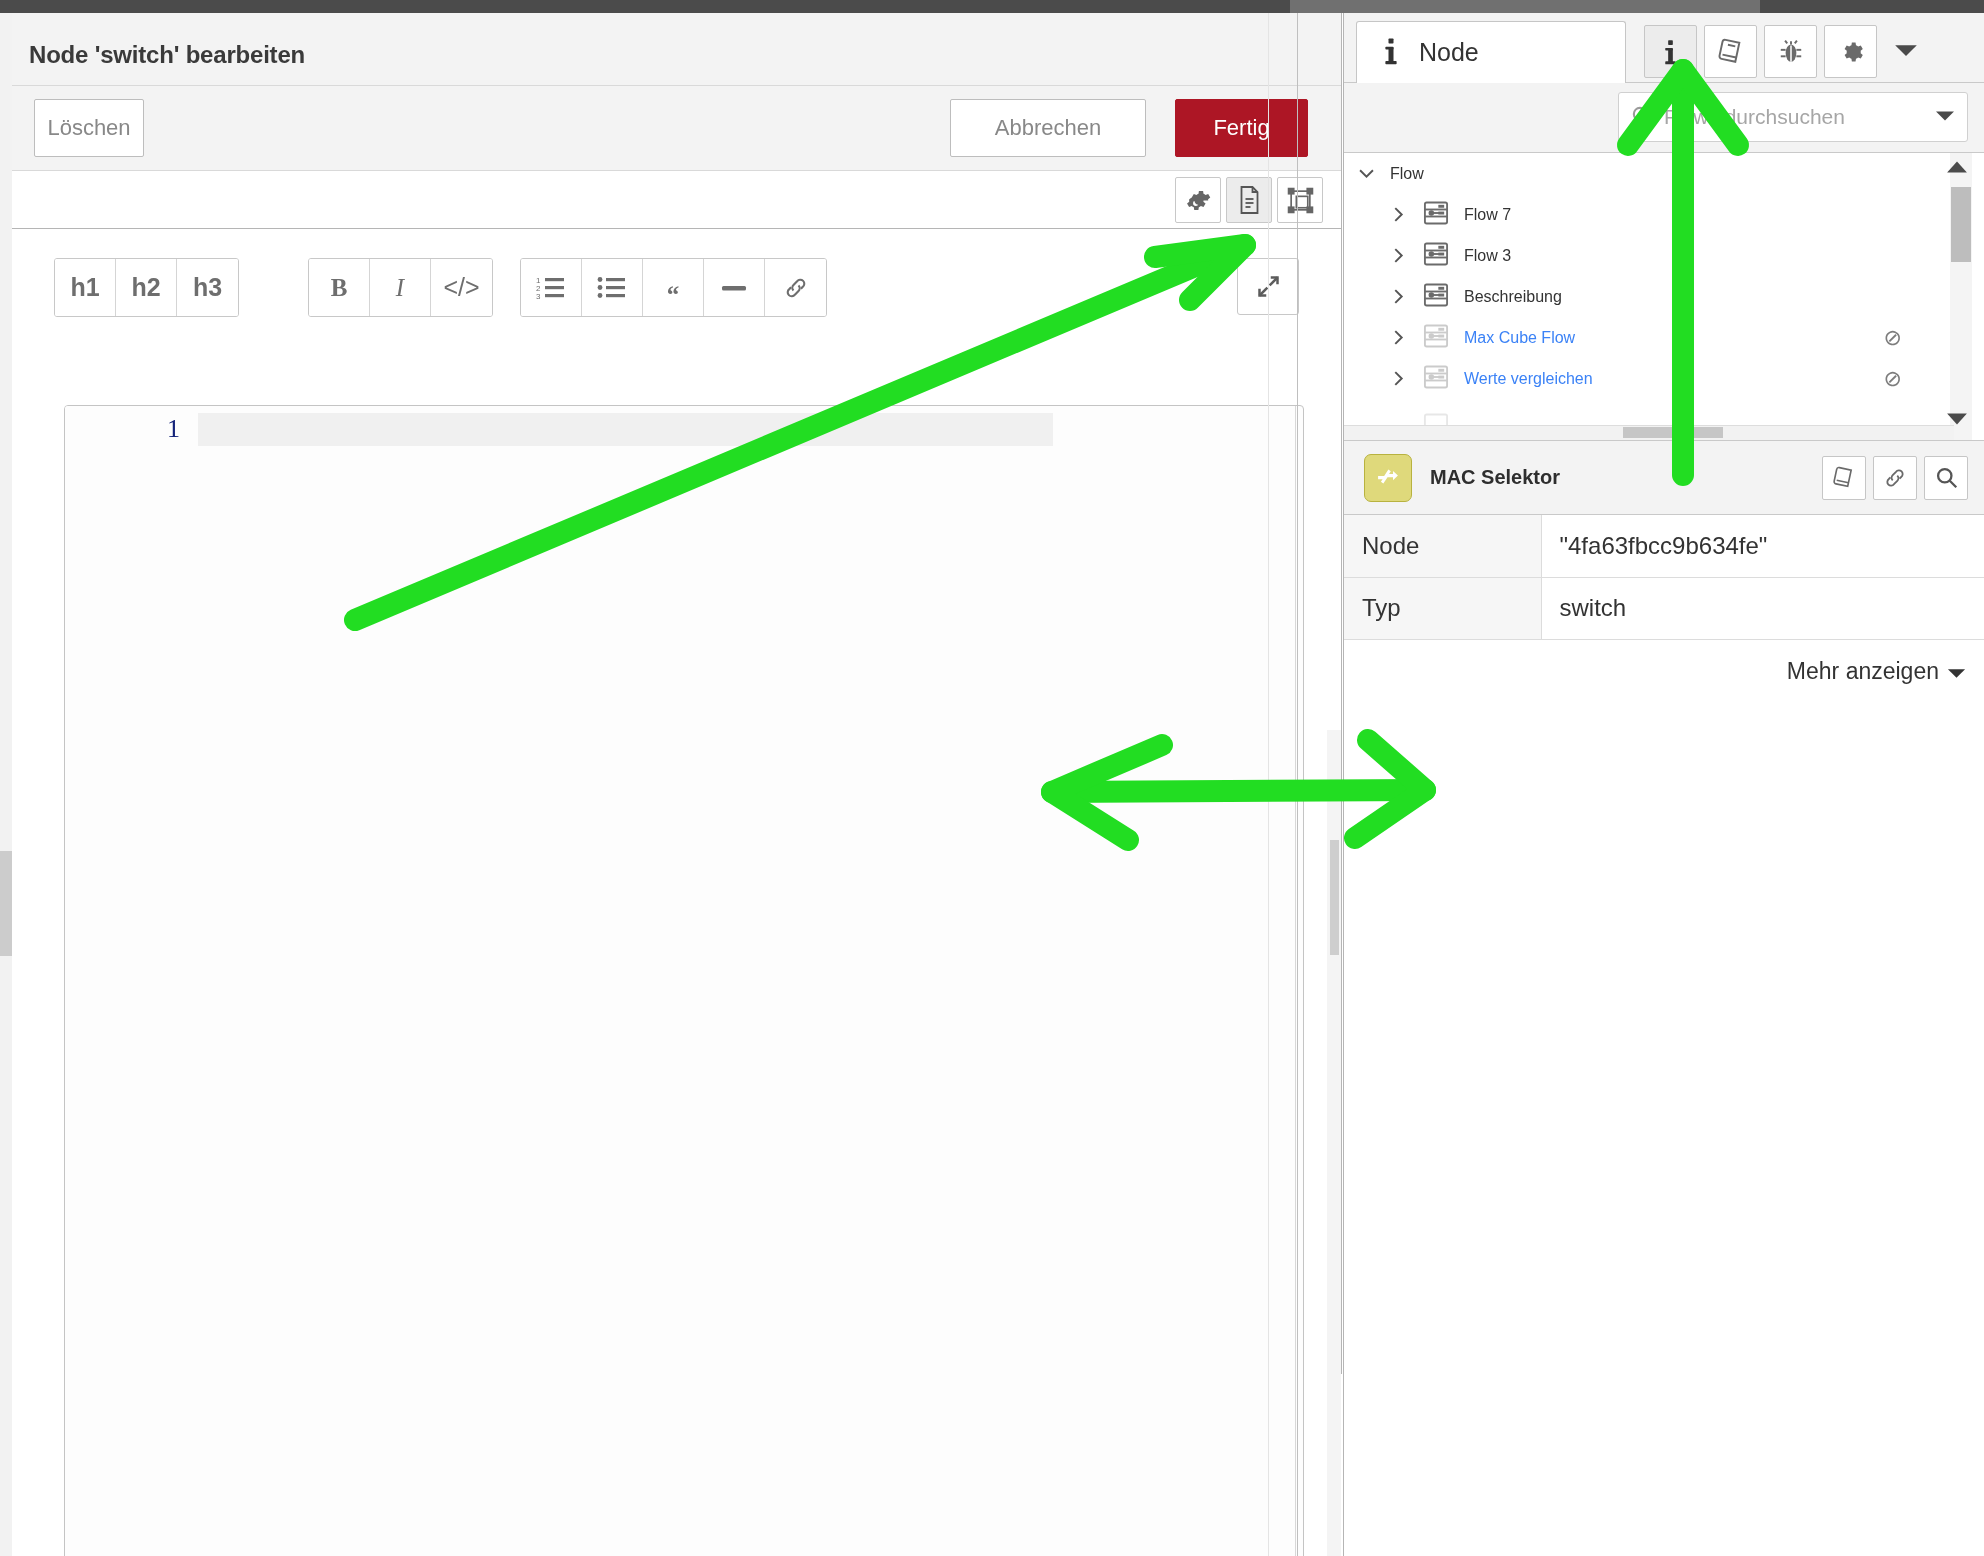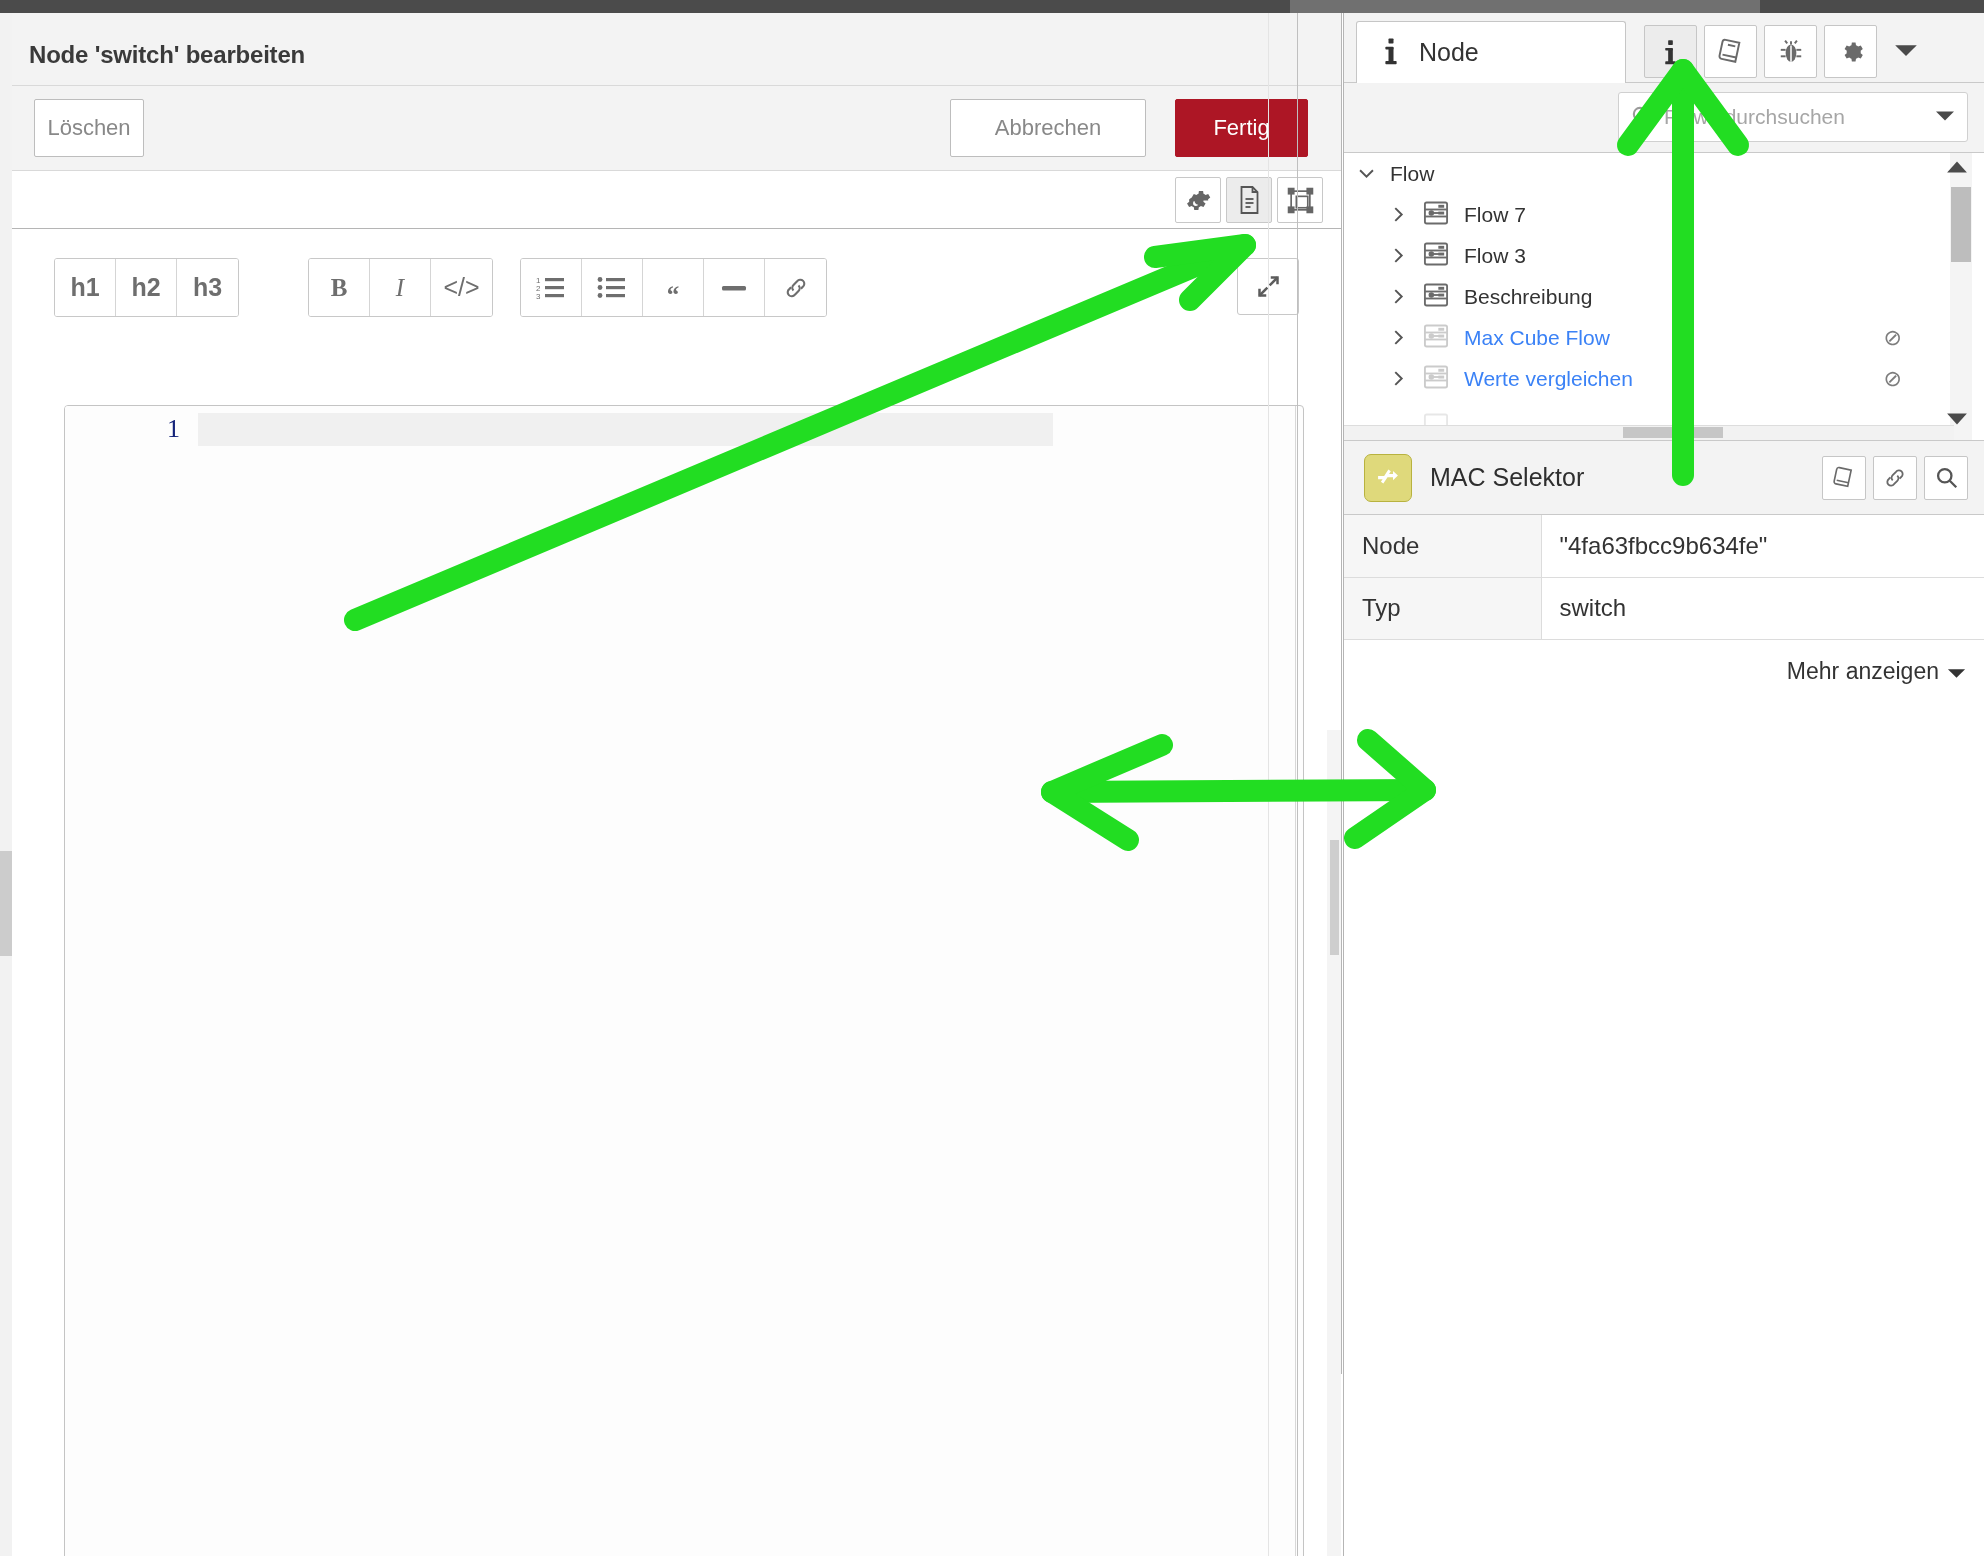--- a/index.html
+++ b/index.html
@@ -184,40 +184,40 @@
 
   
   .tree {
     position: relative; height: 288px; background: #ffffff;
     border-bottom: 1px solid #c9c9c9; overflow: hidden;
   }
   .tree-row { display: flex; align-items: center; height: 41px; padding-left: 12px; gap: 14px; position: relative; }
   .tree-row.root { padding-left: 12px; }
   .tree-row.child { padding-left: 44px; }
   .tree-caret { width: 20px; display: flex; justify-content: center; color: #5a5a5a; font-size: 20px; }
-  .tree-label { font-size: 21px; color: #333333; }
+  .tree-label { font-size: 16px; color: #333333; }
   .tree-row.disabled .tree-label { color: #3b82f6; }
   .tree-ban { position: absolute; right: 82px; font-size: 22px; color: #7d7d7d; }
   .tree-vscroll { position: absolute; right: 12px; top: 0; width: 22px; height: 288px; background: #f4f4f4; }
   .tree-vthumb { position: absolute; right: 13px; top: 34px; width: 20px; height: 75px; background: #bdbdbd; }
   .tree-arrow-up { position: absolute; right: 16px; top: 6px; color: #4a4a4a; font-size: 16px; }
   .tree-arrow-dn { position: absolute; right: 16px; top: 258px; color: #4a4a4a; font-size: 16px; }
   .tree-hscroll { position: absolute; left: 0; bottom: 0; width: 610px; height: 15px; background: #f2f2f2; border-top: 1px solid #dddddd; }
   .tree-hthumb { position: absolute; left: 279px; bottom: 2px; width: 100px; height: 11px; background: #c6c6c6; }
 
   
   .node-head {
     position: relative; height: 74px; background: #f3f3f3;
     border-bottom: 1px solid #c9c9c9; display: flex; align-items: center; padding-left: 20px; gap: 18px;
   }
   .node-icon {
     width: 48px; height: 48px; background: #dfd97b; border: 1px solid #b8b23f;
     border-radius: 7px; display: flex; align-items: center; justify-content: center;
   }
-  .node-name { font-size: 25px; font-weight: normal; color: #2e2e2e; }
+  .node-name { font-size: 20px; font-weight: bold; color: #2e2e2e; }
   .node-head-icons { position: absolute; right: 16px; display: flex; gap: 7px; }
 
   .kv-table { width: 100%; border-collapse: collapse; }
   .kv-table td {
     border-bottom: 1px solid #dcdcdc; height: 62px; font-size: 24px; color: #333333;
     padding-left: 18px;
   }
   .kv-table td.k { width: 197px; background: #f6f6f6; border-right: 1px solid #dcdcdc; }
   .kv-val-node { color: #ab2b2b; padding-left: 30px; }
   .kv-val-plain { padding-left: 30px; }

